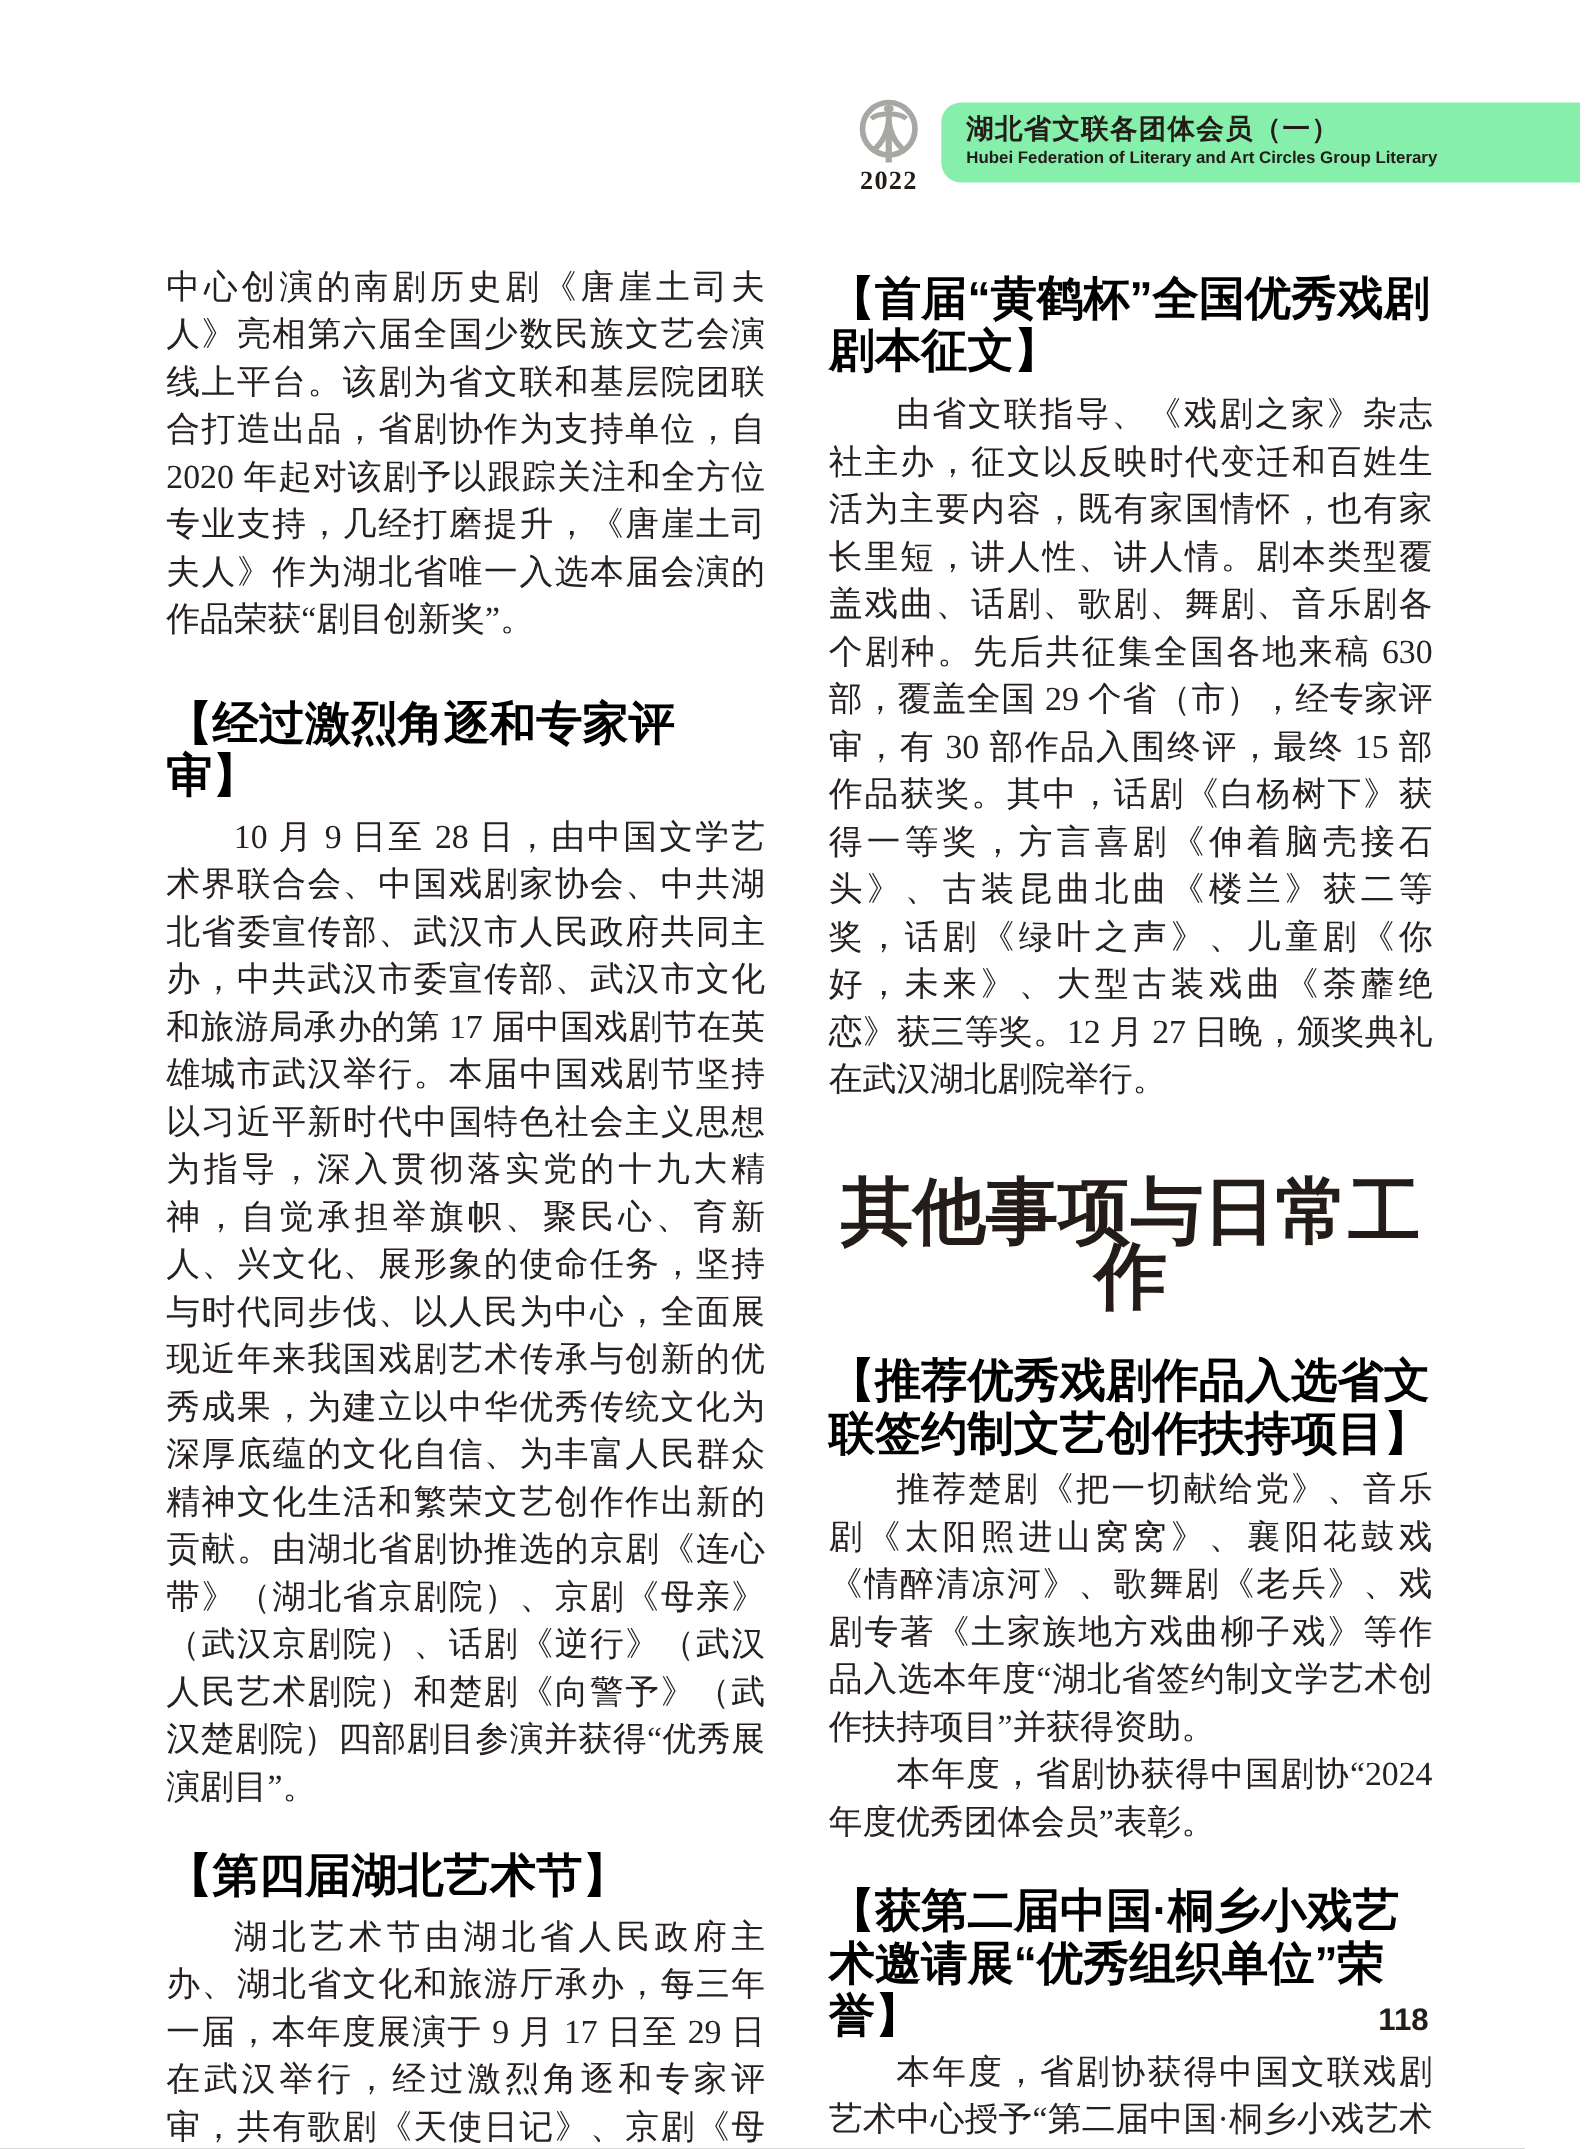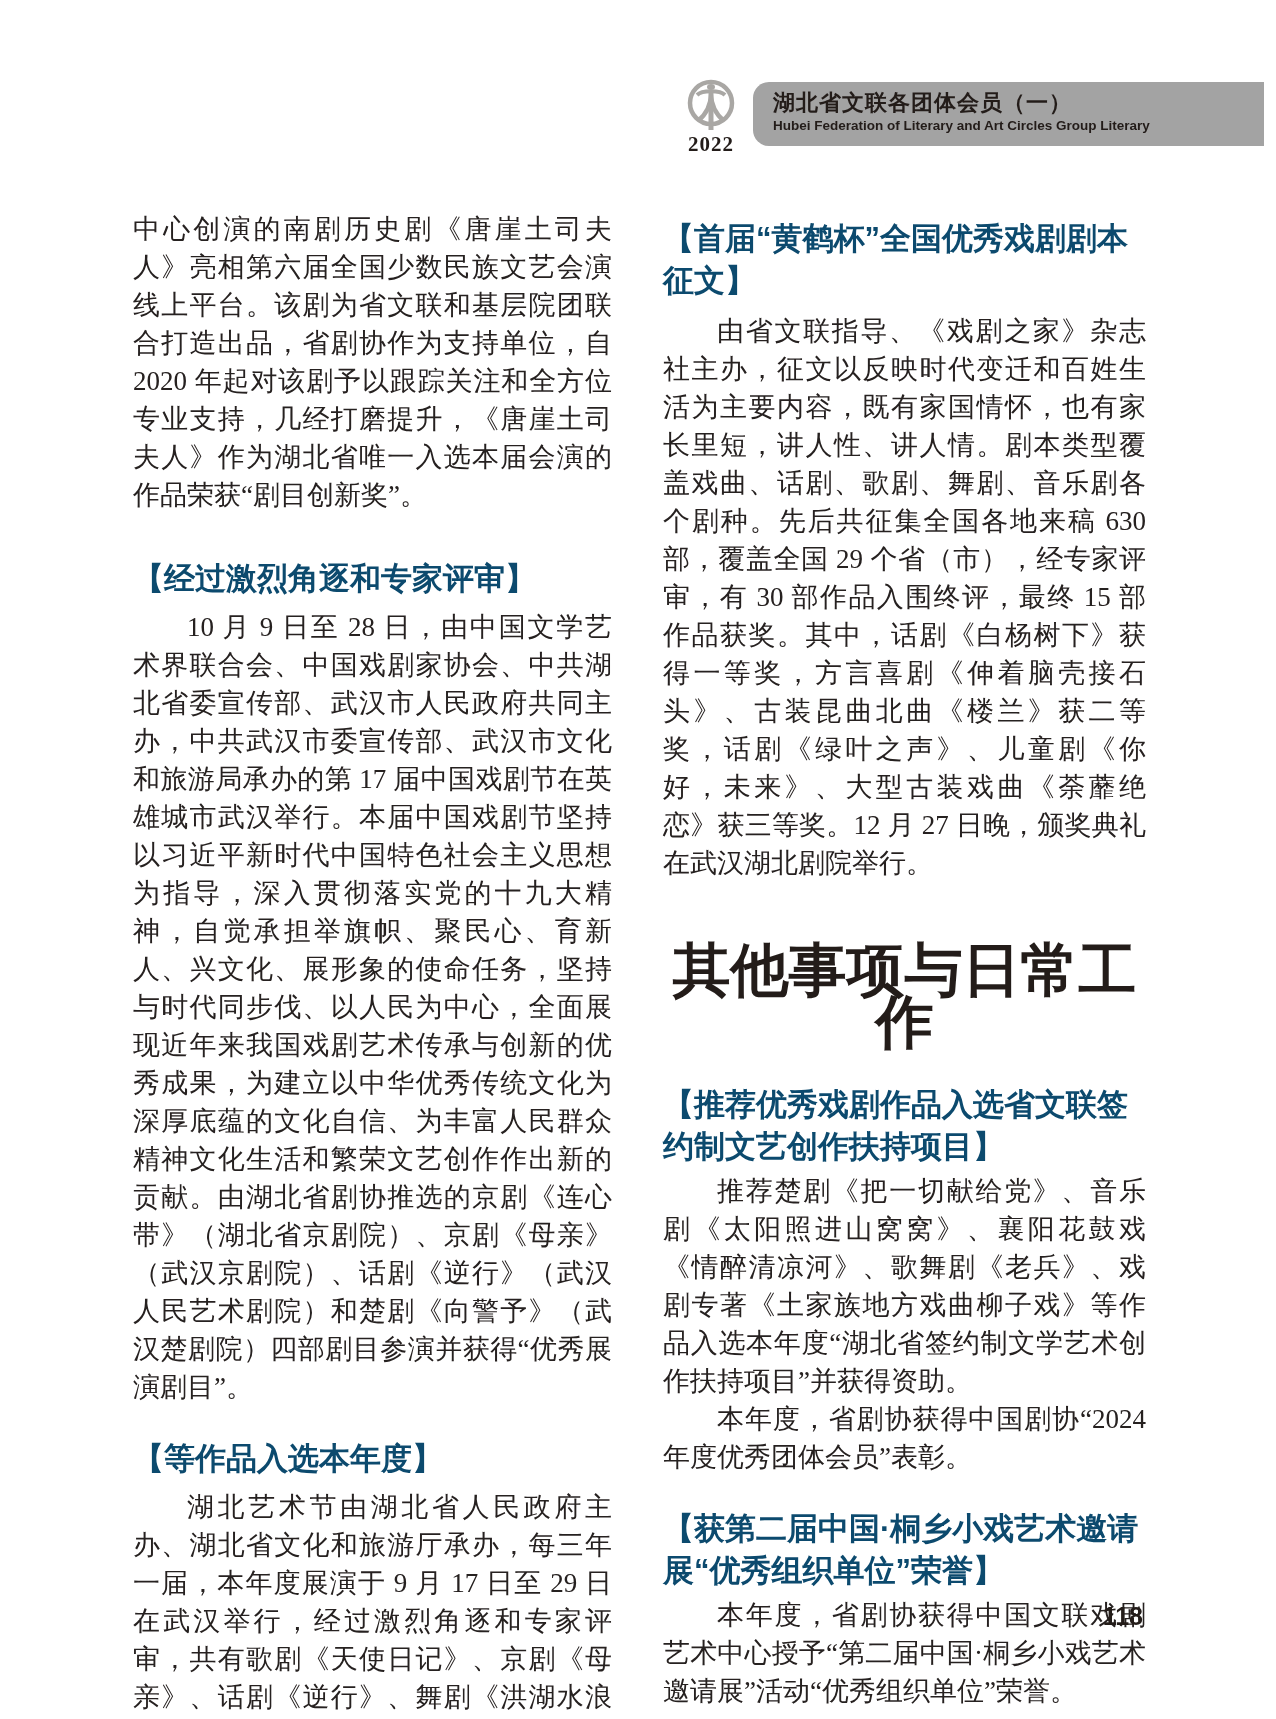--- a/index.html
+++ b/index.html
@@ -15,21 +15,21 @@
   
   .logo{position:absolute;left:686px;top:78px;width:50px;height:58px;}
   .logo-year{
     position:absolute;left:680px;top:132px;width:62px;
     text-align:center;font-weight:bold;font-size:21px;
     font-family:"Liberation Serif","DejaVu Serif",serif;
     color:#231c19;letter-spacing:1px;
   }
   .header-band{
     position:absolute;left:753px;top:82px;right:12px;height:64px;
-    background:#a3a3a3;border-radius:16px 0 0 16px;
+    background:#86efac;border-radius:16px 0 0 16px;
     padding:8px 0 0 20px;box-sizing:border-box;
   }
   .header-title{
     font-family:"Liberation Sans","DejaVu Sans",sans-serif;
     font-weight:bold;font-size:22px;line-height:26px;color:#231c19;
     letter-spacing:1px;
   }
   .header-sub{
     font-family:"Liberation Sans","DejaVu Sans",sans-serif;
     font-weight:bold;font-size:13.5px;line-height:20px;color:#231c19;
@@ -38,21 +38,21 @@
   .col{position:absolute;top:210px;}
   .col-left{left:133px;width:479px;}
   .col-right{left:663px;width:483px;}
   .body-p{
     margin:0;font-size:27px;line-height:38px;text-align:justify;
     color:#262120;
   }
   .indent{text-indent:2em;}
   .sec-h{
     margin:0;font-family:"Liberation Sans","DejaVu Sans",sans-serif;
-    font-weight:bold;font-size:31px;line-height:42px;color:#0c4a6e;
+    font-weight:bold;font-size:37px;line-height:42px;color:#000000;
     text-align:left;
   }
   .mt-intro{margin-top:0;}
   .h1-left{margin-top:44px;margin-bottom:8px;}
   .p2-left{margin-top:6px;}
   .h2-left{margin-top:32px;margin-bottom:8px;}
   .p3-left{margin-top:4px;}
   .h1-right{margin-top:8px;margin-bottom:10px;}
   .chapter-h{
     margin:62px 0 0 0;text-align:center;
@@ -88,21 +88,21 @@
     <div class="header-title">湖北省文联各团体会员（一）</div>
     <div class="header-sub">Hubei Federation of Literary and Art Circles Group Literary</div>
   </div>
 
   <div class="col col-left">
     <p class="body-p mt-intro">中心创演的南剧历史剧《唐崖土司夫人》亮相第六届全国少数民族文艺会演线上平台。该剧为省文联和基层院团联合打造出品，省剧协作为支持单位，自 2020 年起对该剧予以跟踪关注和全方位专业支持，几经打磨提升，《唐崖土司夫人》作为湖北省唯一入选本届会演的作品荣获“剧目创新奖”。</p>
 
     <h3 class="sec-h h1-left">【经过激烈角逐和专家评审】</h3>
     <p class="body-p indent p2-left">10 月 9 日至 28 日，由中国文学艺术界联合会、中国戏剧家协会、中共湖北省委宣传部、武汉市人民政府共同主办，中共武汉市委宣传部、武汉市文化和旅游局承办的第 17 届中国戏剧节在英雄城市武汉举行。本届中国戏剧节坚持以习近平新时代中国特色社会主义思想为指导，深入贯彻落实党的十九大精神，自觉承担举旗帜、聚民心、育新人、兴文化、展形象的使命任务，坚持与时代同步伐、以人民为中心，全面展现近年来我国戏剧艺术传承与创新的优秀成果，为建立以中华优秀传统文化为深厚底蕴的文化自信、为丰富人民群众精神文化生活和繁荣文艺创作作出新的贡献。由湖北省剧协推选的京剧《连心带》（湖北省京剧院）、京剧《母亲》（武汉京剧院）、话剧《逆行》（武汉人民艺术剧院）和楚剧《向警予》（武汉楚剧院）四部剧目参演并获得“优秀展演剧目”。</p>
 
-    <h3 class="sec-h h2-left">【等作品入选本年度】</h3>
+    <h3 class="sec-h h2-left">【第四届湖北艺术节】</h3>
     <p class="body-p indent p3-left">湖北艺术节由湖北省人民政府主办、湖北省文化和旅游厅承办，每三年一届，本年度展演于 9 月 17 日至 29 日在武汉举行，经过激烈角逐和专家评审，共有歌剧《天使日记》、京剧《母亲》、话剧《逆行》、舞剧《洪湖水浪打浪》、音乐剧《太阳照进山窝窝》等 5 部剧作荣获“楚天文华大奖”；荆州花鼓戏《红荷》、京剧《连心带》等 10 部剧作荣获“楚天文华剧目奖”；楚剧《我的美丽乡村》等 5 部剧作荣获“楚天文华奖提名剧目”；此外，还有 70 部文艺作品荣获“楚天群星奖”。</p>
   </div>
 
   <div class="col col-right">
     <h3 class="sec-h h1-right">【首届“黄鹤杯”全国优秀戏剧剧本征文】</h3>
     <p class="body-p indent">由省文联指导、《戏剧之家》杂志社主办，征文以反映时代变迁和百姓生活为主要内容，既有家国情怀，也有家长里短，讲人性、讲人情。剧本类型覆盖戏曲、话剧、歌剧、舞剧、音乐剧各个剧种。先后共征集全国各地来稿 630 部，覆盖全国 29 个省（市），经专家评审，有 30 部作品入围终评，最终 15 部作品获奖。其中，话剧《白杨树下》获得一等奖，方言喜剧《伸着脑壳接石头》、古装昆曲北曲《楼兰》获二等奖，话剧《绿叶之声》、儿童剧《你好，未来》、大型古装戏曲《荼蘼绝恋》获三等奖。12 月 27 日晚，颁奖典礼在武汉湖北剧院举行。</p>
 
     <h2 class="chapter-h">其他事项与日常工作</h2>
 
     <h3 class="sec-h h2-right">【推荐优秀戏剧作品入选省文联签约制文艺创作扶持项目】</h3>

